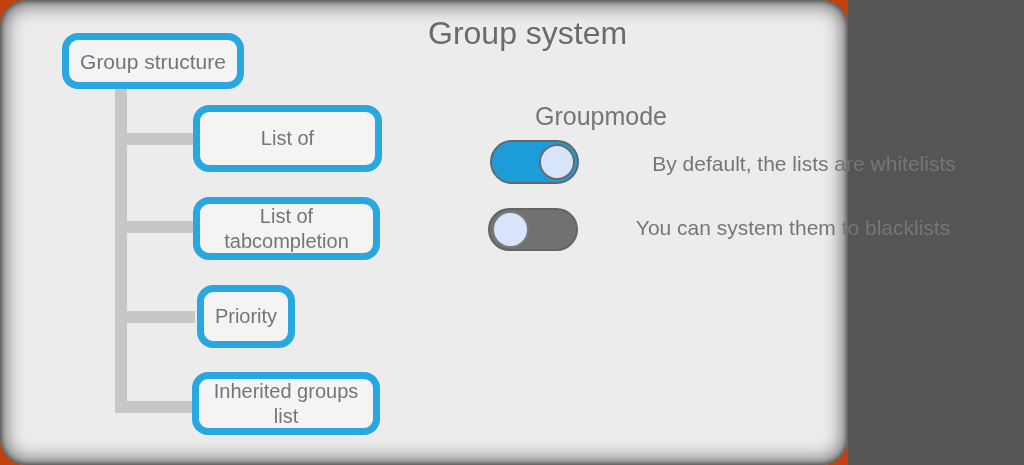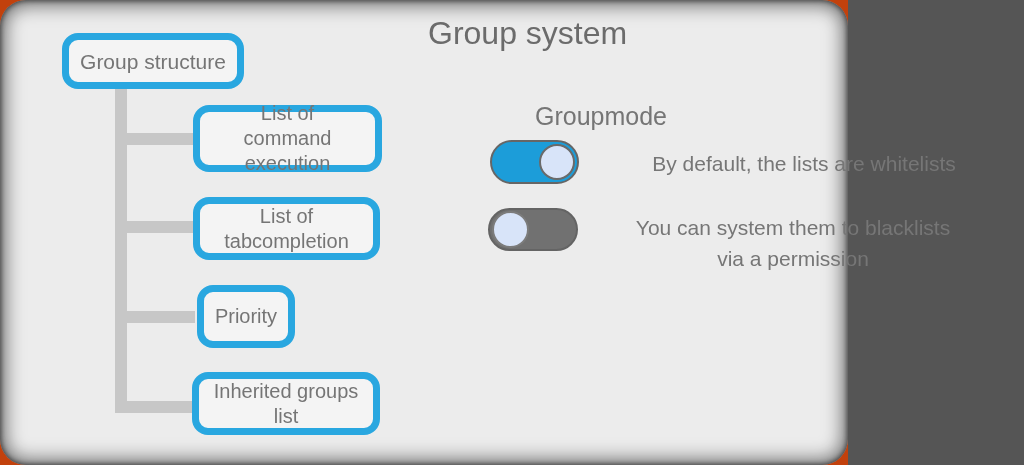--- a/index.html
+++ b/index.html
@@ -96,21 +96,20 @@
     <div class="conn branch branch-3"></div>
     <div class="conn branch branch-4"></div>
 
     <div class="node node-root">
       <span>Group structure</span>
     </div>
 
     <div class="node node-1">
       <span>
         <span>List of</span><br>
-        <span>command execution</span>
       </span>
     </div>
 
     <div class="node node-2">
       <span>
         <span>List of</span><br>
         <span>tabcompletion</span>
       </span>
     </div>
 
@@ -130,17 +129,16 @@
     <div class="toggle toggle-on">
       <div class="knob"></div>
     </div>
     <div class="toggle-desc desc-1">By default, the lists are whitelists</div>
 
     <div class="toggle toggle-off">
       <div class="knob"></div>
     </div>
     <div class="toggle-desc desc-2">
       <span>You can system them to blacklists</span><br>
-      <span>via a permission</span>
     </div>
 
   </div>
 </div>
 
 </body></html>

